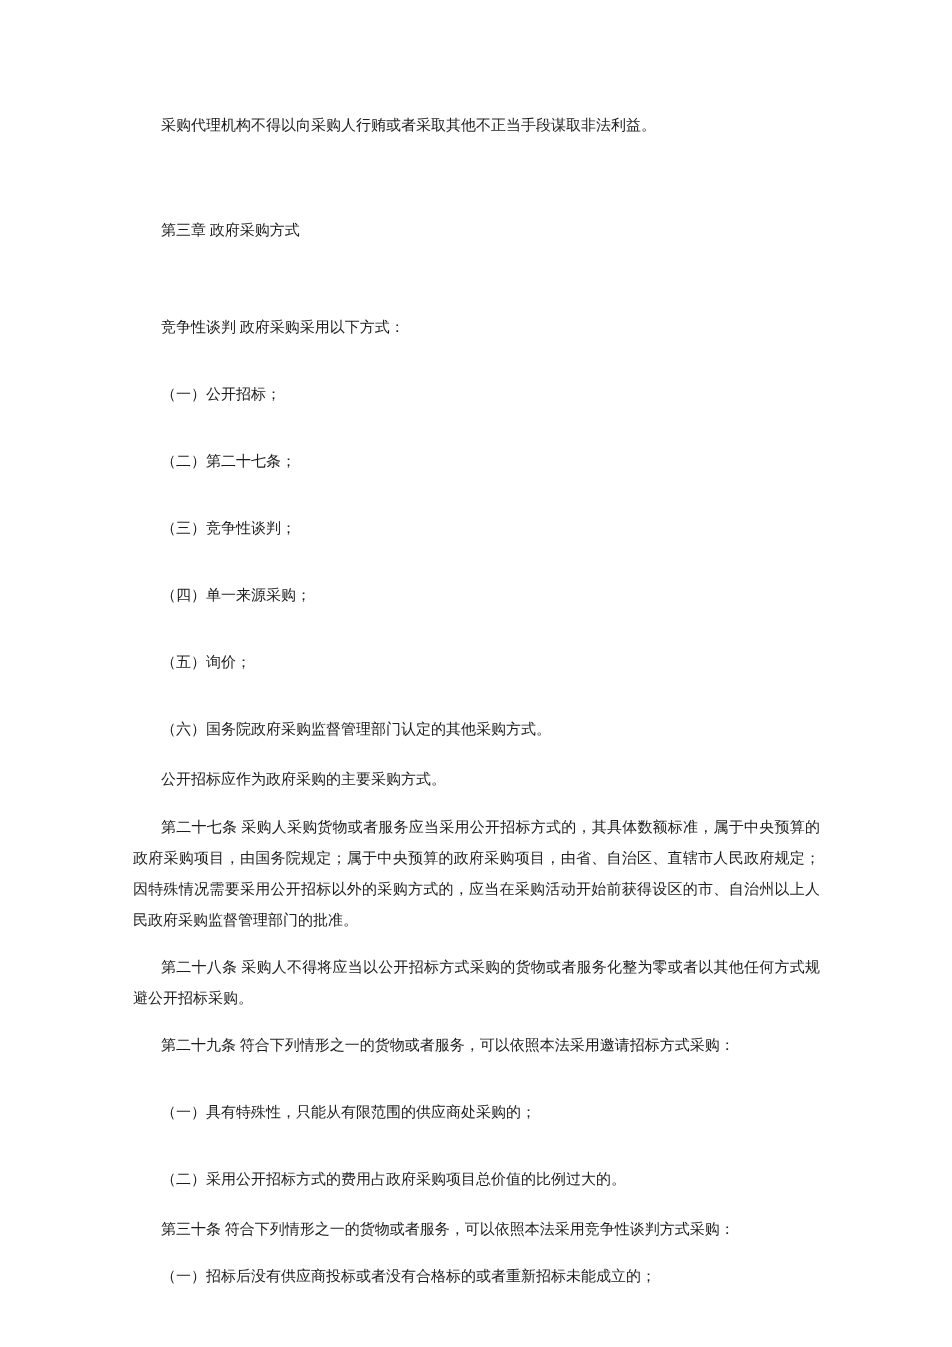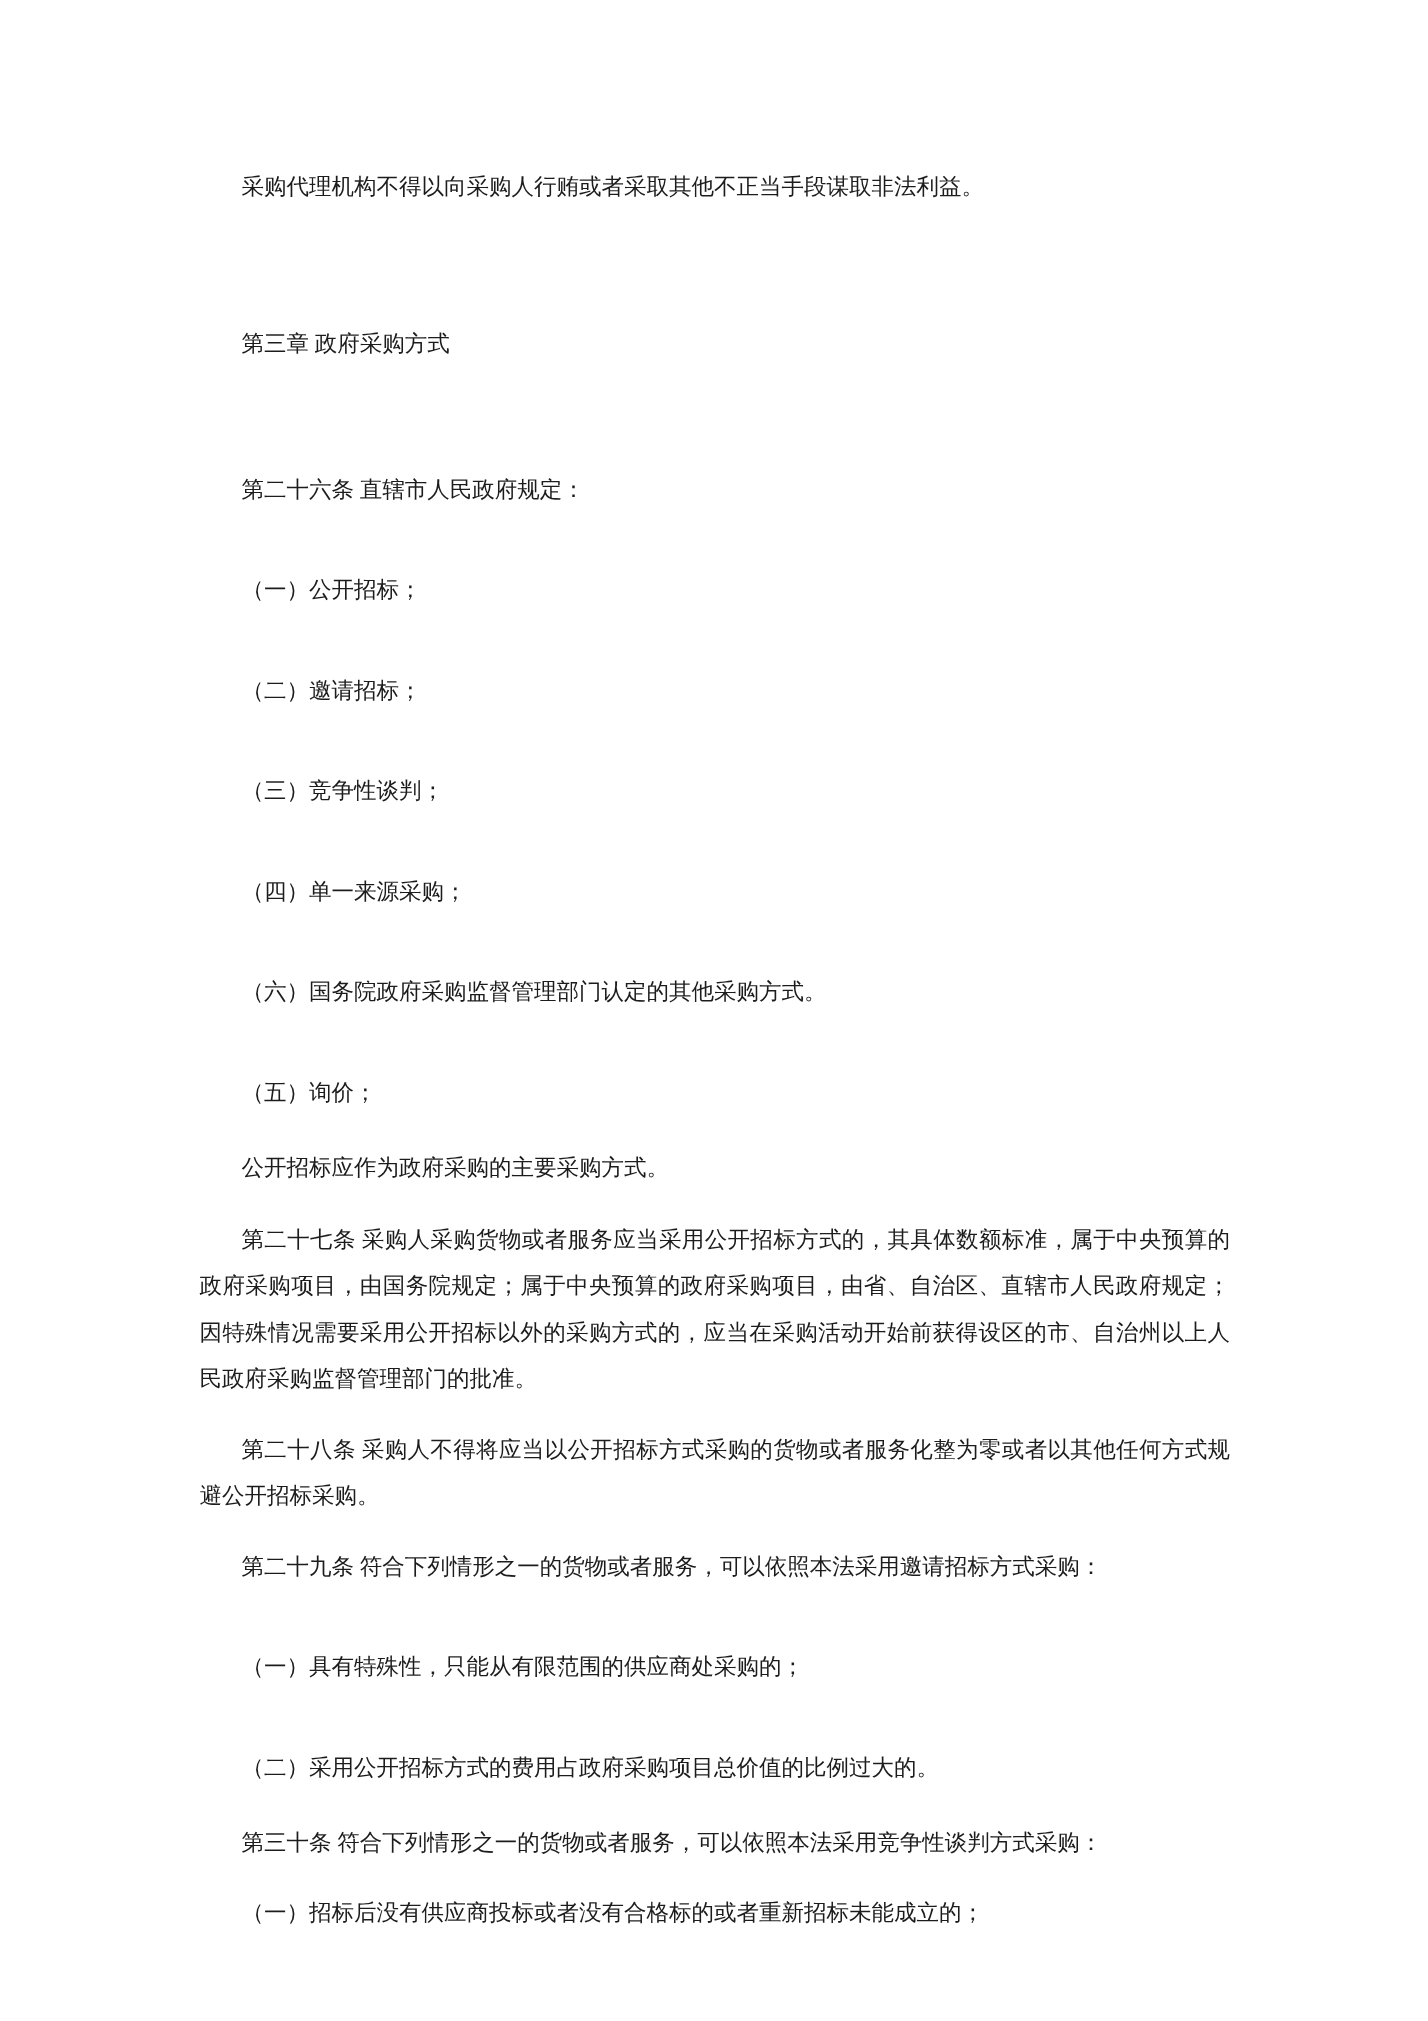--- a/index.html
+++ b/index.html
@@ -36,27 +36,27 @@
   .mb-17 { margin-bottom: 17px; margin-top: 12px; }
   .mb-16 { margin-bottom: 16px; }
   .mb-0  { margin-bottom: 0; }
 </style>
 </head>
 <body>
 
 <main class="page">
   <p class="para mb-74">采购代理机构不得以向采购人行贿或者采取其他不正当手段谋取非法利益。</p>
   <p class="para mb-66">第三章 政府采购方式</p>
-  <p class="para mb-25">第二十六条 直辖市人民政府规定：</p>
+  <p class="para mb-25">竞争性谈判 政府采购采用以下方式：</p>
   <p class="para mb-19">（一）公开招标；</p>
-  <p class="para mb-19">（二）邀请招标；</p>
+  <p class="para mb-19">（二）第二十七条；</p>
   <p class="para mb-19">（三）竞争性谈判；</p>
   <p class="para mb-19">（四）单一来源采购；</p>
+  <p class="para mb-19">（五）询价；</p>
   <p class="para mb-19">（六）国务院政府采购监督管理部门认定的其他采购方式。</p>
-  <p class="para mb-19">（五）询价；</p>
   <p class="para mb-17">公开招标应作为政府采购的主要采购方式。</p>
   <p class="para mb-16">第二十七条 采购人采购货物或者服务应当采用公开招标方式的，其具体数额标准，属于中央预算的政府采购项目，由国务院规定；属于中央预算的政府采购项目，由省、自治区、直辖市人民政府规定；因特殊情况需要采用公开招标以外的采购方式的，应当在采购活动开始前获得设区的市、自治州以上人民政府采购监督管理部门的批准。</p>
   <p class="para mb-16">第二十八条 采购人不得将应当以公开招标方式采购的货物或者服务化整为零或者以其他任何方式规避公开招标采购。</p>
   <p class="para mb-16">第二十九条 符合下列情形之一的货物或者服务，可以依照本法采用邀请招标方式采购：</p>
   <p class="para mb-19">（一）具有特殊性，只能从有限范围的供应商处采购的；</p>
   <p class="para mb-19">（二）采用公开招标方式的费用占政府采购项目总价值的比例过大的。</p>
   <p class="para mb-16">第三十条 符合下列情形之一的货物或者服务，可以依照本法采用竞争性谈判方式采购：</p>
   <p class="para mb-0">（一）招标后没有供应商投标或者没有合格标的或者重新招标未能成立的；</p>
 </main>
 

